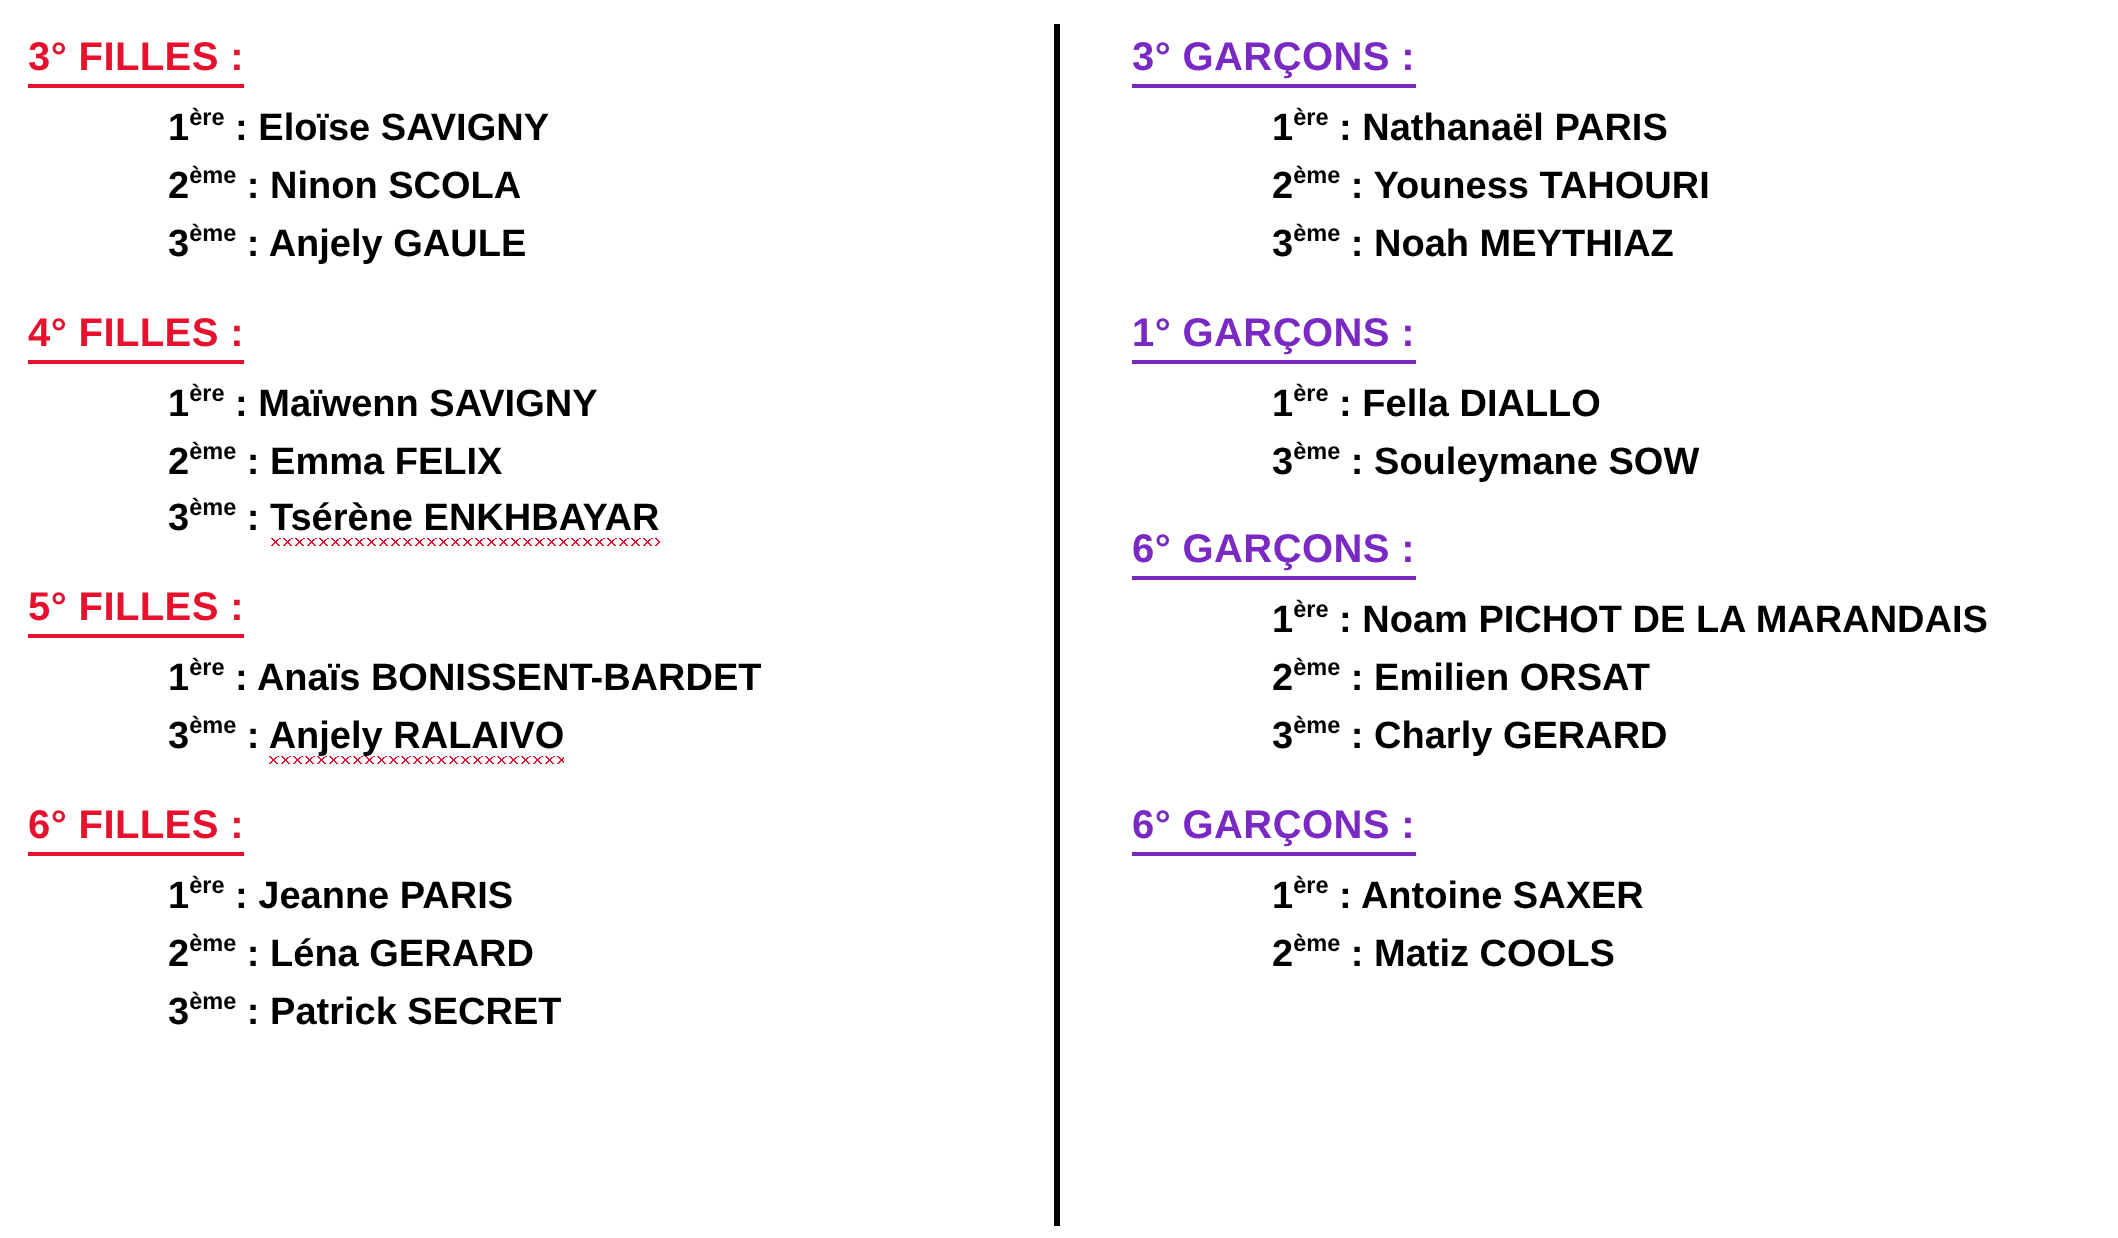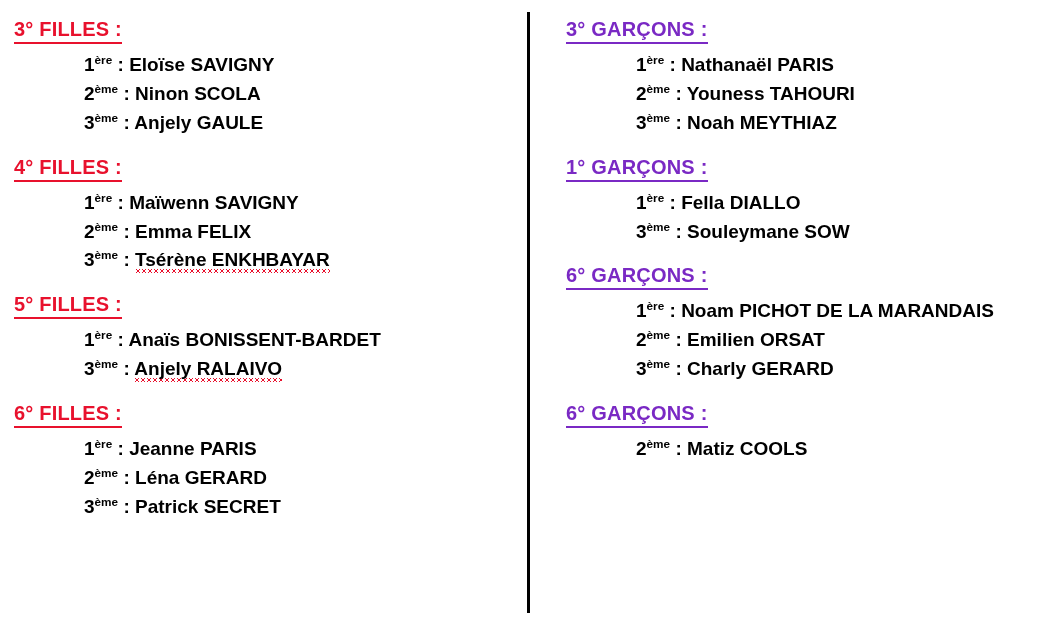--- a/index.html
+++ b/index.html
@@ -217,20 +217,23 @@
           <li class="entry">
             <span class="rank"><span>3</span><sup>ème</sup></span><span class="sep"> : </span><span class="name">Charly GERARD</span>
           </li>
         </ul>
       </div>
 
       <div class="group">
         <div class="group-title boys">6° GARÇONS :</div>
         <ul class="entries">
           <li class="entry">
+            <span class="rank"><span>1</span><sup>ère</sup></span><span class="sep"> : </span><span class="name">Antoine SAXER</span>
+          </li>
+          <li class="entry">
             <span class="rank"><span>2</span><sup>ème</sup></span><span class="sep"> : </span><span class="name">Matiz COOLS</span>
           </li>
         </ul>
       </div>
 
     </div>
 
   </div>
 </div>
 

